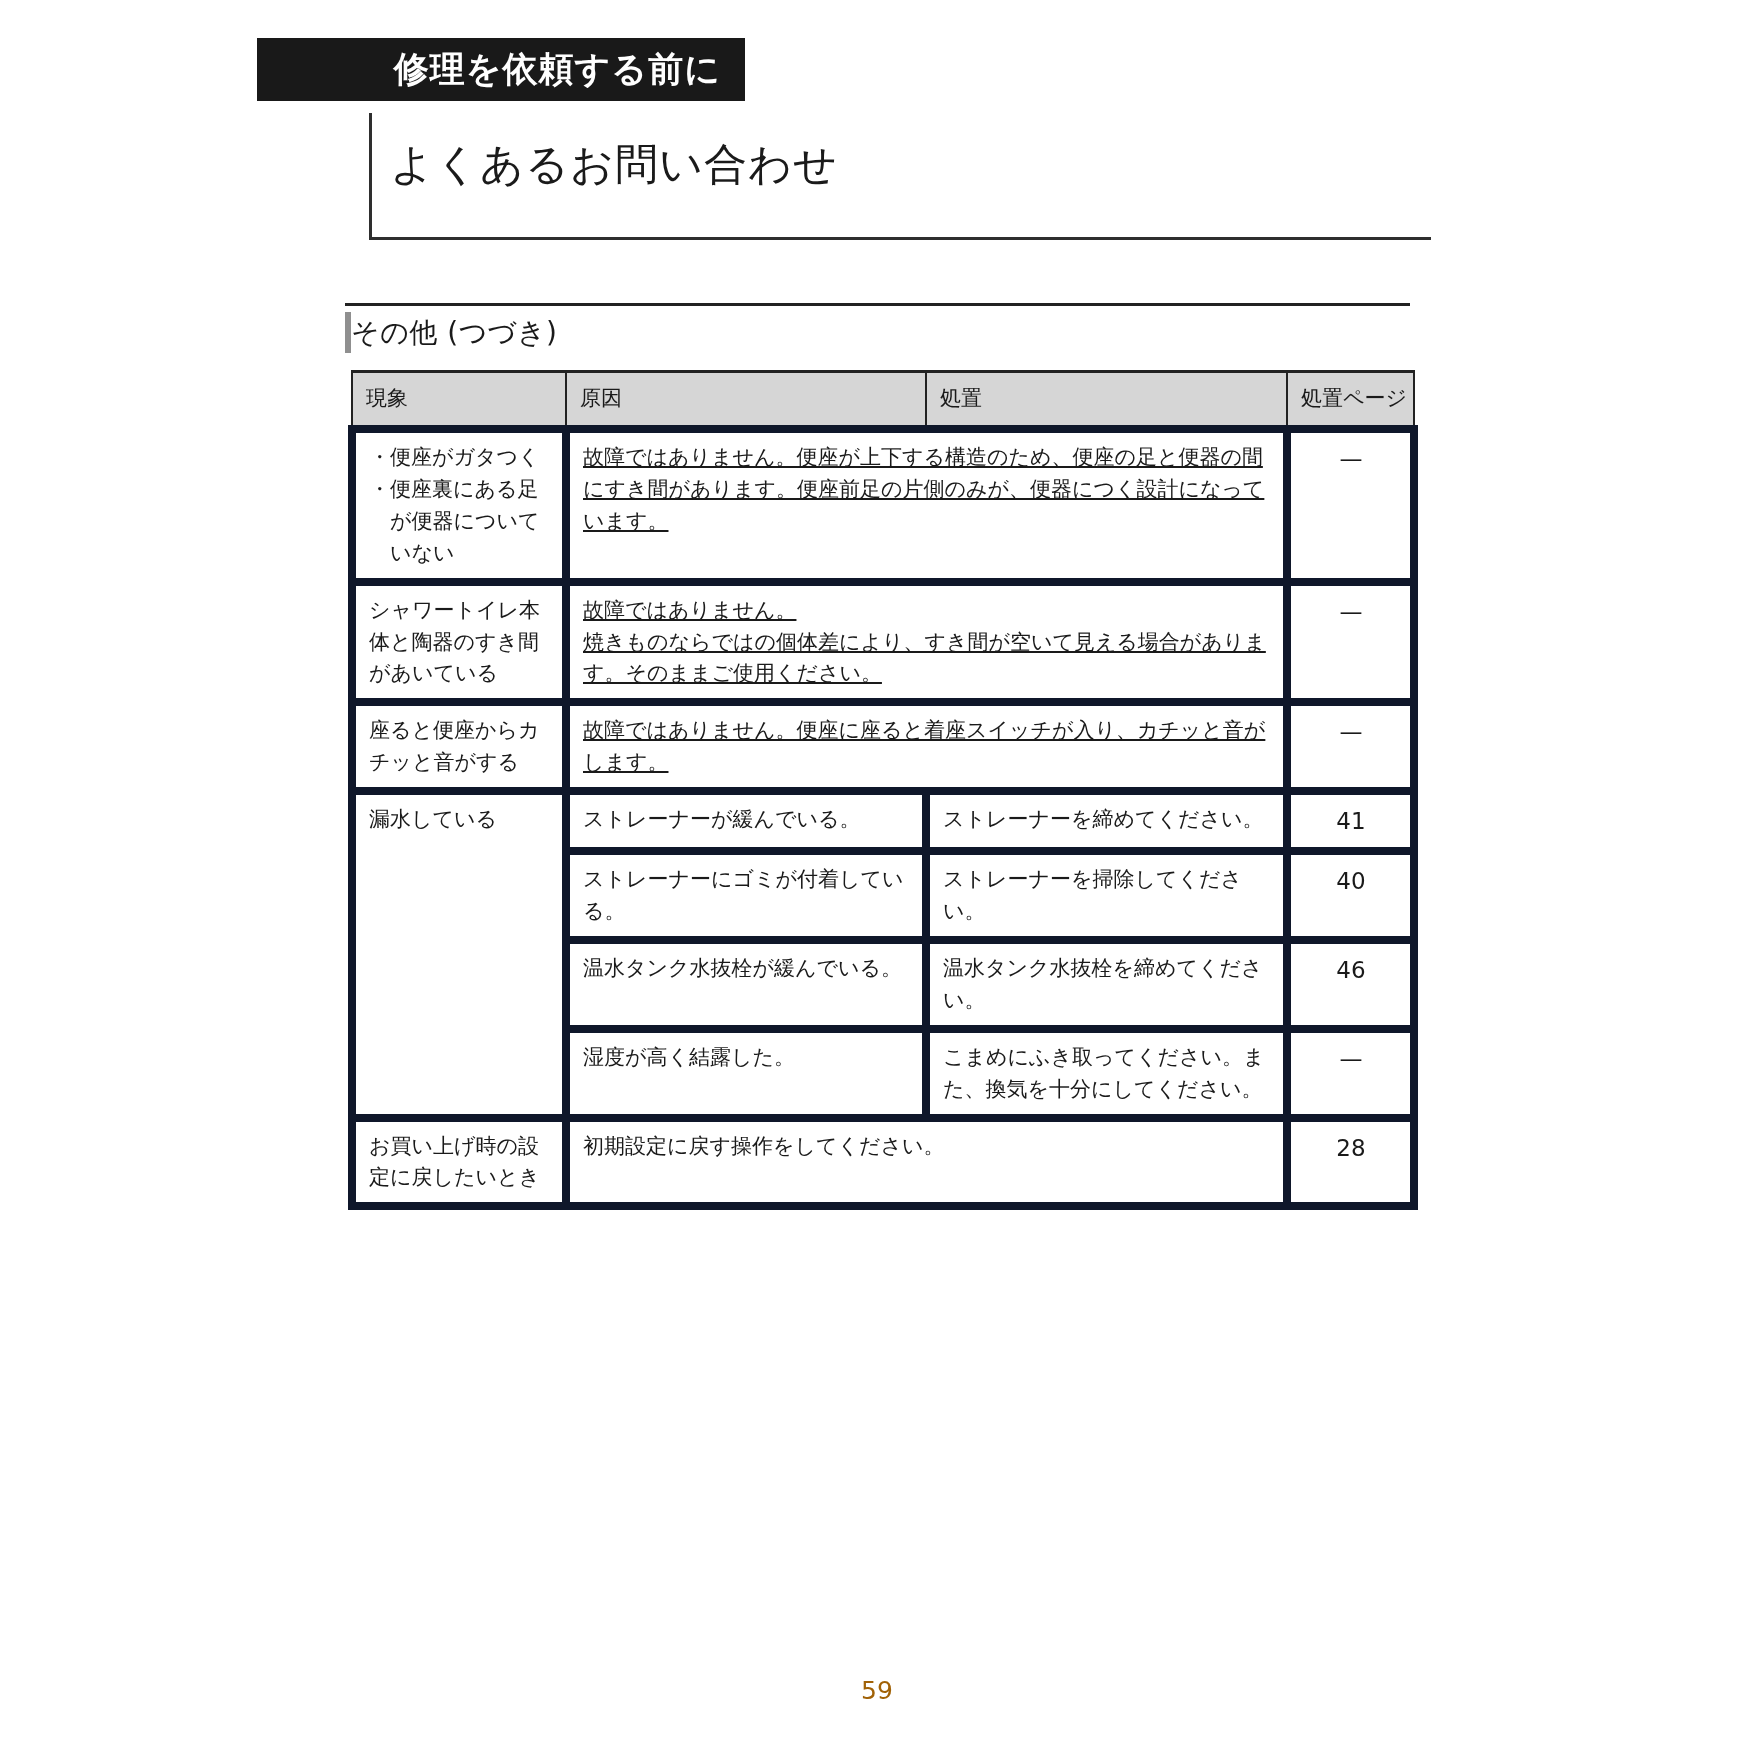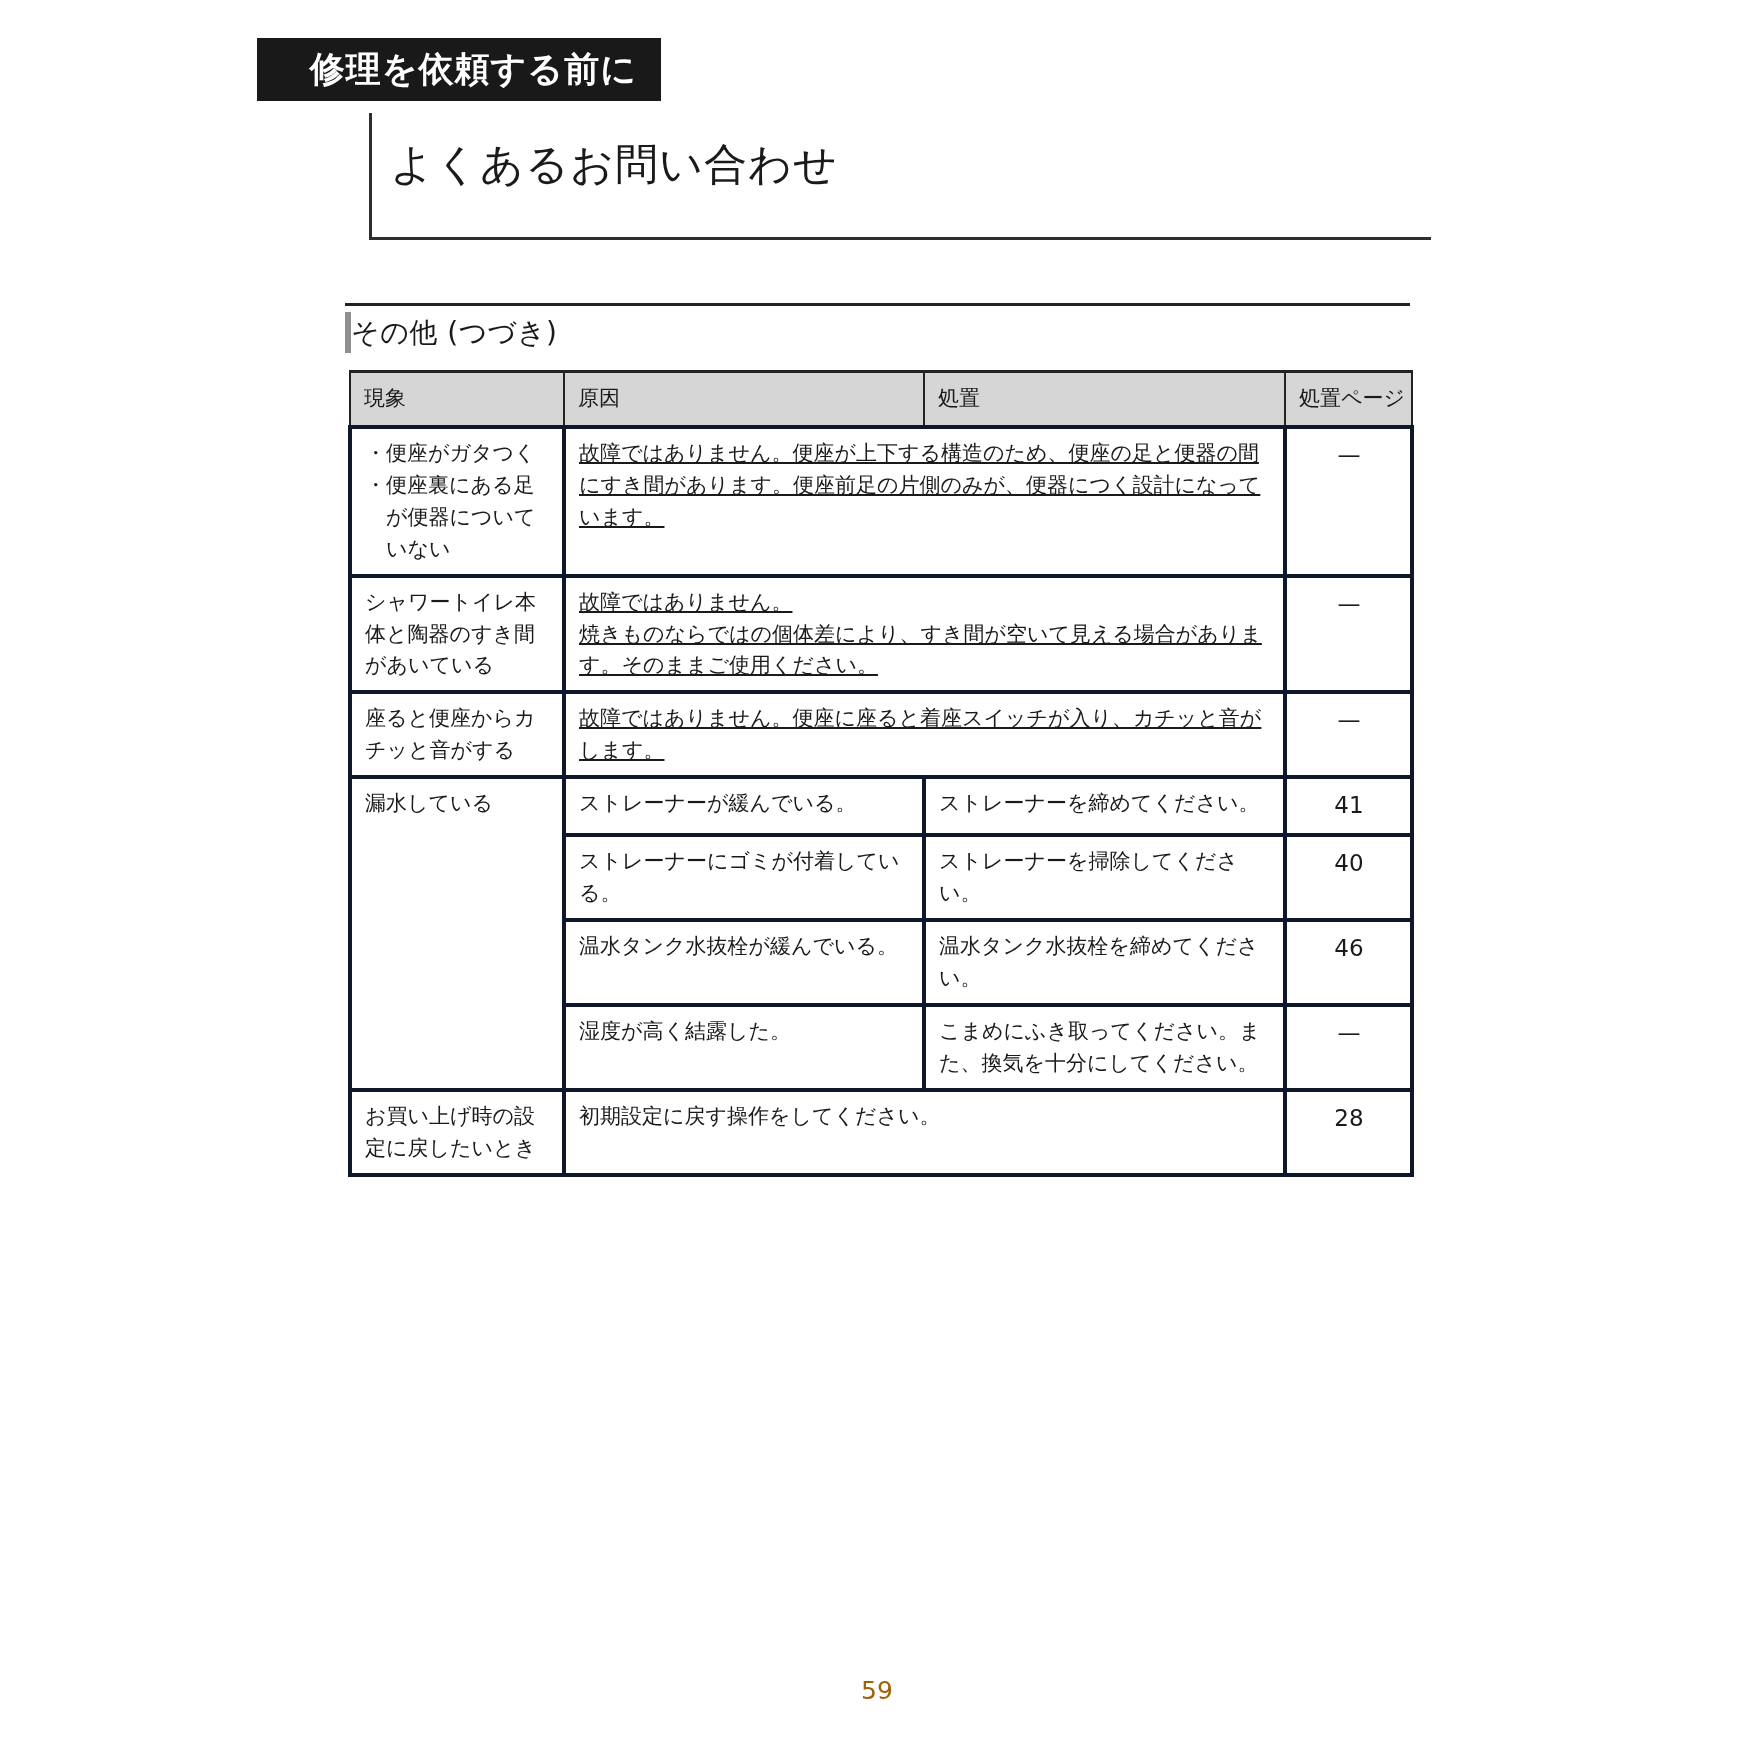--- a/index.html
+++ b/index.html
@@ -4,21 +4,21 @@
 <style>
   html,body { margin:0; padding:0; }
   body {
     width:1754px; height:1754px; background:#ffffff; position:relative;
     font-family:"DejaVu Sans","Liberation Sans",sans-serif; color:#1a1a1a;
     -webkit-font-smoothing:antialiased;
   }
 
   
   .banner {
-    position:absolute; left:257px; top:38px; width:404px; height:63px;
+    position:absolute; left:257px; top:38px; width:488px; height:63px;
     background:#191919; color:#ffffff; box-sizing:border-box;
     display:flex; align-items:center; justify-content:flex-end;
     padding-right:24px; font-size:35px; font-weight:700; letter-spacing:1px;
   }
 
   
   .title-block {
     position:absolute; left:348px; top:113px; width:1062px; height:127px;
     box-sizing:border-box; border-left:3px solid #2e2e2e; border-bottom:3px solid #2e2e2e;
     display:flex; align-items:center; padding:0 0 20px 18px;margin-left:21px;
@@ -41,21 +41,21 @@
     border-collapse:collapse; table-layout:fixed;
     font-size:21px; line-height:1.52;
   }
   table.faq { border:2px solid #222222; border-top:3px solid #222222; border-bottom:3px solid #222222; }
   table.faq th {
     background:#d6d6d6; border:2px solid #222222; border-bottom:3px solid #222222;
     font-weight:400; text-align:left; vertical-align:middle;
     height:52px; padding:0 6px 0 13px; font-size:21px;
   }
   table.faq td {
-    border:4px solid #0f172a; vertical-align:top;
+    border:8px solid #0f172a; vertical-align:top;
     padding:9px 12px 8px 13px;
   }
   td.page-cell { text-align:center; font-size:23px; padding-left:2px; padding-right:2px; }
   .hang { text-indent:-21px; padding-left:21px; }
   .prelines { white-space:pre-line;text-decoration:underline; }
 
   tr.r1 { height:120px; }
   tr.r2 { height:105px; }
   tr.r3 { height:85px; }
   tr.r4a { height:58px; }

